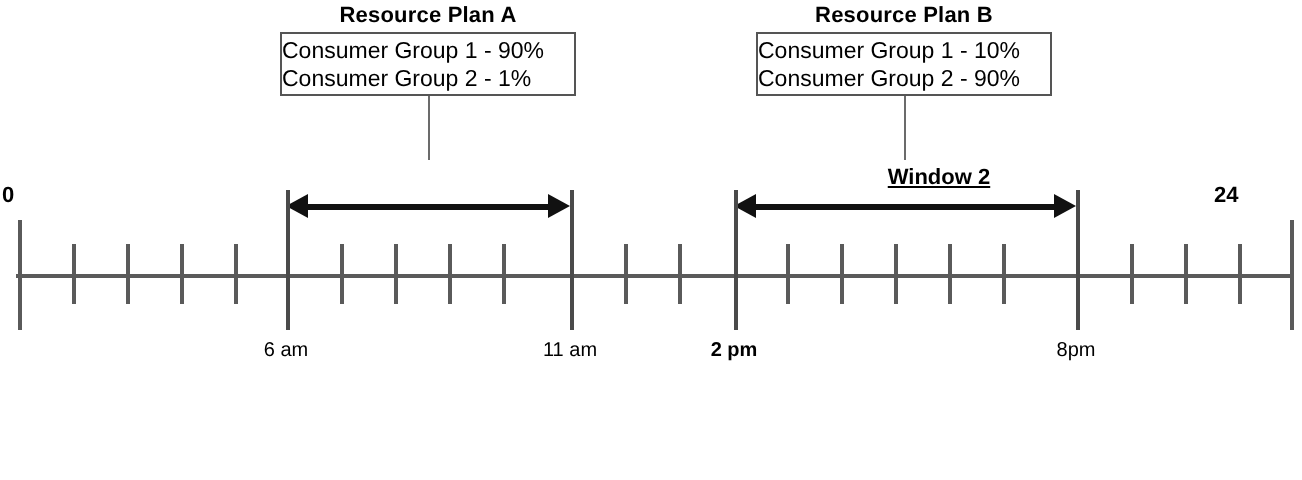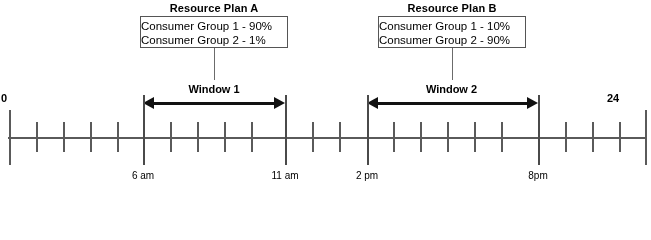--- a/index.html
+++ b/index.html
@@ -123,27 +123,26 @@
 
   <div class="plan-title" style="left:378px; top:2px; width:148px;">Resource Plan B</div>
 
   <div class="plan-box" style="left:378px; top:16px; width:148px; height:32px;">
     <div class="plan-row">Consumer Group 1 - 10%</div>
     <div class="plan-row">Consumer Group 2 - 90%</div>
   </div>
 
   <div class="connector" style="left:452px; top:48px; height:32px;"></div>
 
-  <div class="window-label" style="left:143px; top:83px; width:142px;">Window 1</div>
 
   <div class="arrow-head left" style="left:143px; top:97px;"></div>
   <div class="arrow-shaft" style="left:150px; top:102px; width:128px;"></div>
   <div class="arrow-head right" style="left:274px; top:97px;"></div>
 
-  <div class="window-label" style="left:366px; top:83px; width:171px;">Window 2</div>
+  <div class="window-label" style="left:384px; top:83px; width:171px;text-decoration:underline;">Window 2</div>
 
   <div class="arrow-head left" style="left:367px; top:97px;"></div>
   <div class="arrow-shaft" style="left:374px; top:102px; width:157px;"></div>
   <div class="arrow-head right" style="left:527px; top:97px;"></div>
 
   <div class="axis-end-label" style="left:1px; top:92px;">0</div>
   <div class="axis-end-label" style="left:607px; top:92px;">24</div>
 
   <div class="axis-line" style="left:8px; top:137px; width:639px;"></div>
 
@@ -172,16 +171,16 @@
   <div class="tick" style="left:619px; top:122px; height:30px;"></div>
   <div class="tick" style="left:645px; top:110px; height:55px;"></div>
 
   <div class="boundary" style="left:143px; top:95px; height:70px;"></div>
   <div class="boundary" style="left:285px; top:95px; height:70px;"></div>
   <div class="boundary" style="left:367px; top:95px; height:70px;"></div>
   <div class="boundary" style="left:538px; top:95px; height:70px;"></div>
 
   <div class="tick-label" style="left:113px; top:170px; width:60px;">6 am</div>
   <div class="tick-label" style="left:255px; top:170px; width:60px;">11 am</div>
-  <div class="tick-label" style="left:337px; top:170px; width:60px;">2 pm</div>
+  <div class="tick-label" style="left:337px; top:170px; width:60px;font-weight:bold;">2 pm</div>
   <div class="tick-label" style="left:508px; top:170px; width:60px;">8pm</div>
 
 </div>
 
 </body></html>

